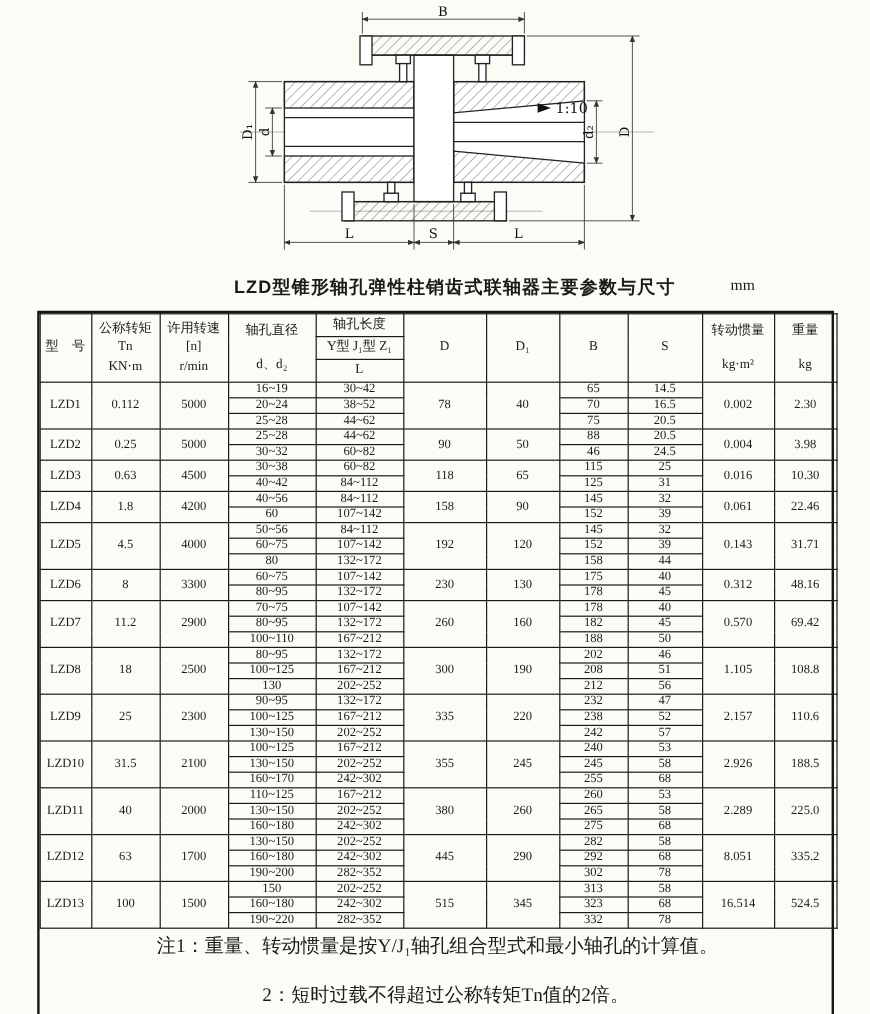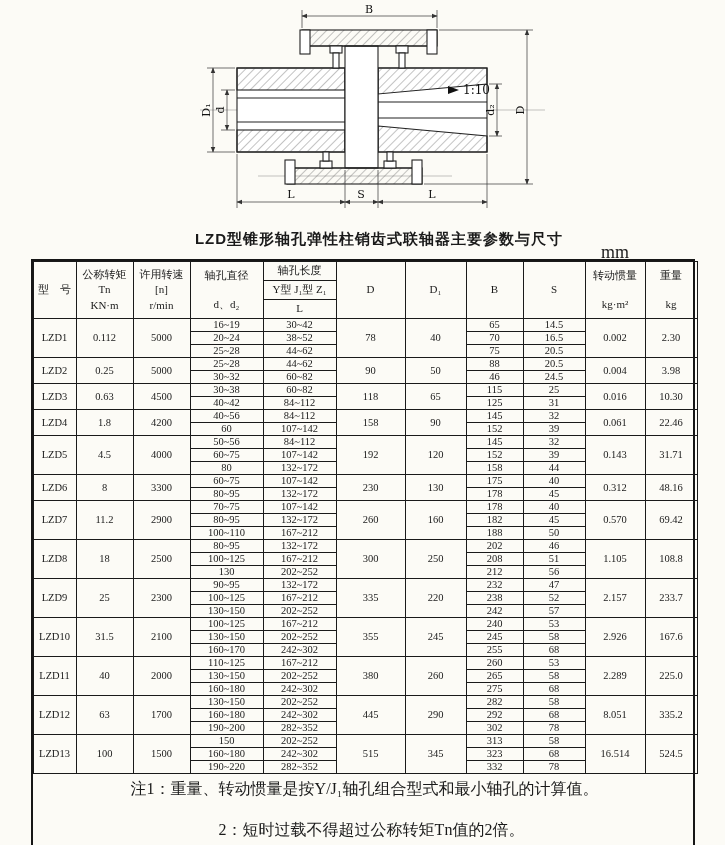--- a/index.html
+++ b/index.html
@@ -21,22 +21,22 @@
   }
   .doc-title{
     font-family:"Liberation Sans",sans-serif;
     font-weight:bold;
     font-size:15px;
     letter-spacing:1px;
     margin-left:33px;
   }
   .unit-label{
     position:absolute;
-    right:96px;top:12px;
-    font-size:18px;
+    right:96px;top:0;
+    font-size:13px;
     font-family:"Liberation Serif",serif;
   }
   .frame{
     margin:5px auto 0 auto;
     width:664px;
     border:2px solid #161616;
     border-bottom-width:3px;
     box-sizing:border-box;
   }
   table.spec{
@@ -421,21 +421,21 @@
             <td>188</td>
             <td>50</td>
           </tr>
           <tr>
             <td rowspan="3">LZD8</td>
             <td rowspan="3">18</td>
             <td rowspan="3">2500</td>
             <td>80~95</td>
             <td>132~172</td>
             <td rowspan="3">300</td>
-            <td rowspan="3">250</td>
+            <td rowspan="3">190</td>
             <td>202</td>
             <td>46</td>
             <td rowspan="3">1.105</td>
             <td rowspan="3">108.8</td>
           </tr>
           <tr>
             <td>100~125</td>
             <td>167~212</td>
             <td>208</td>
             <td>51</td>
@@ -450,21 +450,21 @@
             <td rowspan="3">LZD9</td>
             <td rowspan="3">25</td>
             <td rowspan="3">2300</td>
             <td>90~95</td>
             <td>132~172</td>
             <td rowspan="3">335</td>
             <td rowspan="3">220</td>
             <td>232</td>
             <td>47</td>
             <td rowspan="3">2.157</td>
-            <td rowspan="3">233.7</td>
+            <td rowspan="3">110.6</td>
           </tr>
           <tr>
             <td>100~125</td>
             <td>167~212</td>
             <td>238</td>
             <td>52</td>
           </tr>
           <tr>
             <td>130~150</td>
             <td>202~252</td>
@@ -475,21 +475,21 @@
             <td rowspan="3">LZD10</td>
             <td rowspan="3">31.5</td>
             <td rowspan="3">2100</td>
             <td>100~125</td>
             <td>167~212</td>
             <td rowspan="3">355</td>
             <td rowspan="3">245</td>
             <td>240</td>
             <td>53</td>
             <td rowspan="3">2.926</td>
-            <td rowspan="3">167.6</td>
+            <td rowspan="3">188.5</td>
           </tr>
           <tr>
             <td>130~150</td>
             <td>202~252</td>
             <td>245</td>
             <td>58</td>
           </tr>
           <tr>
             <td>160~170</td>
             <td>242~302</td>

